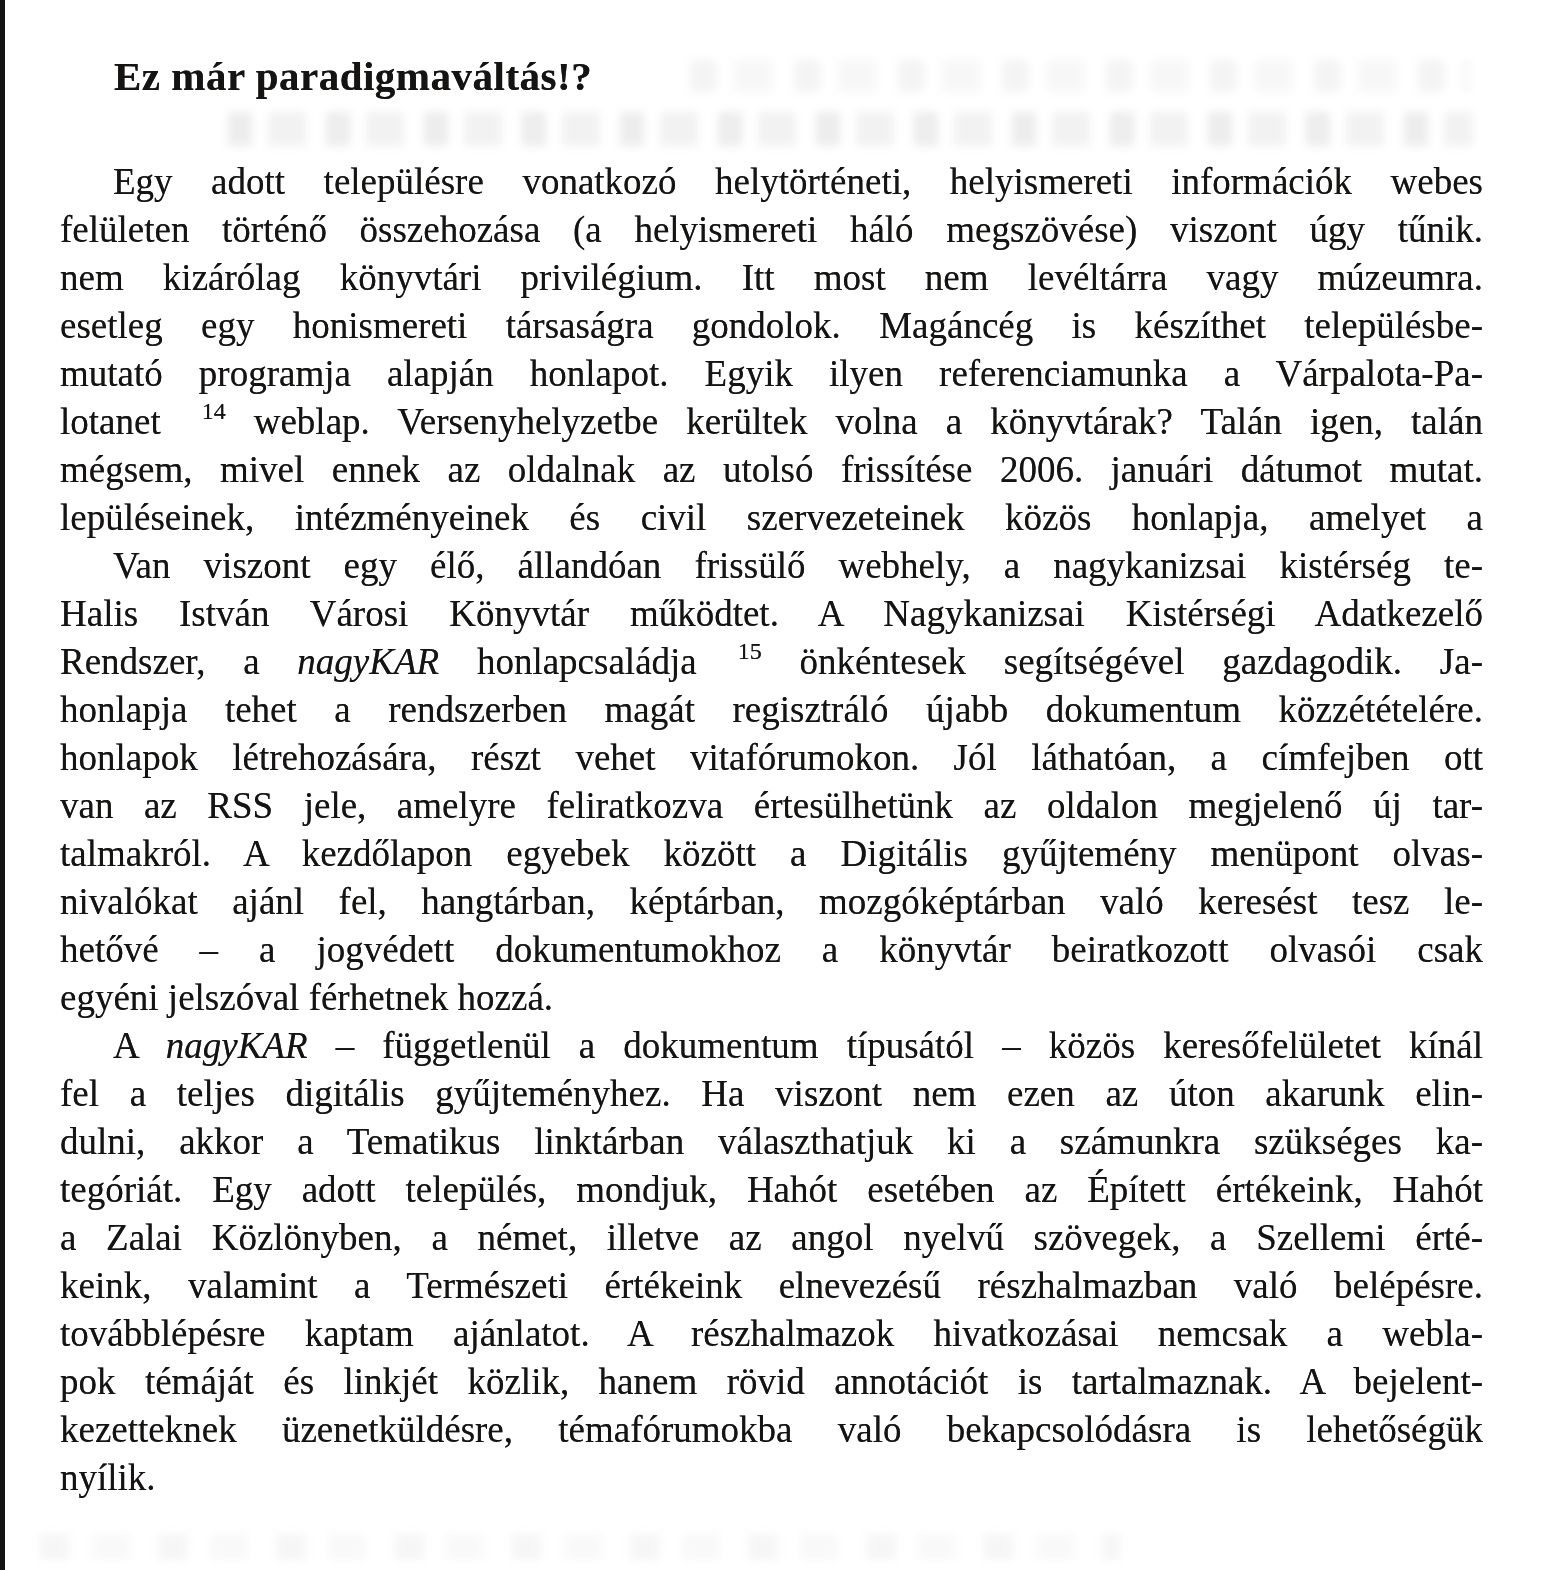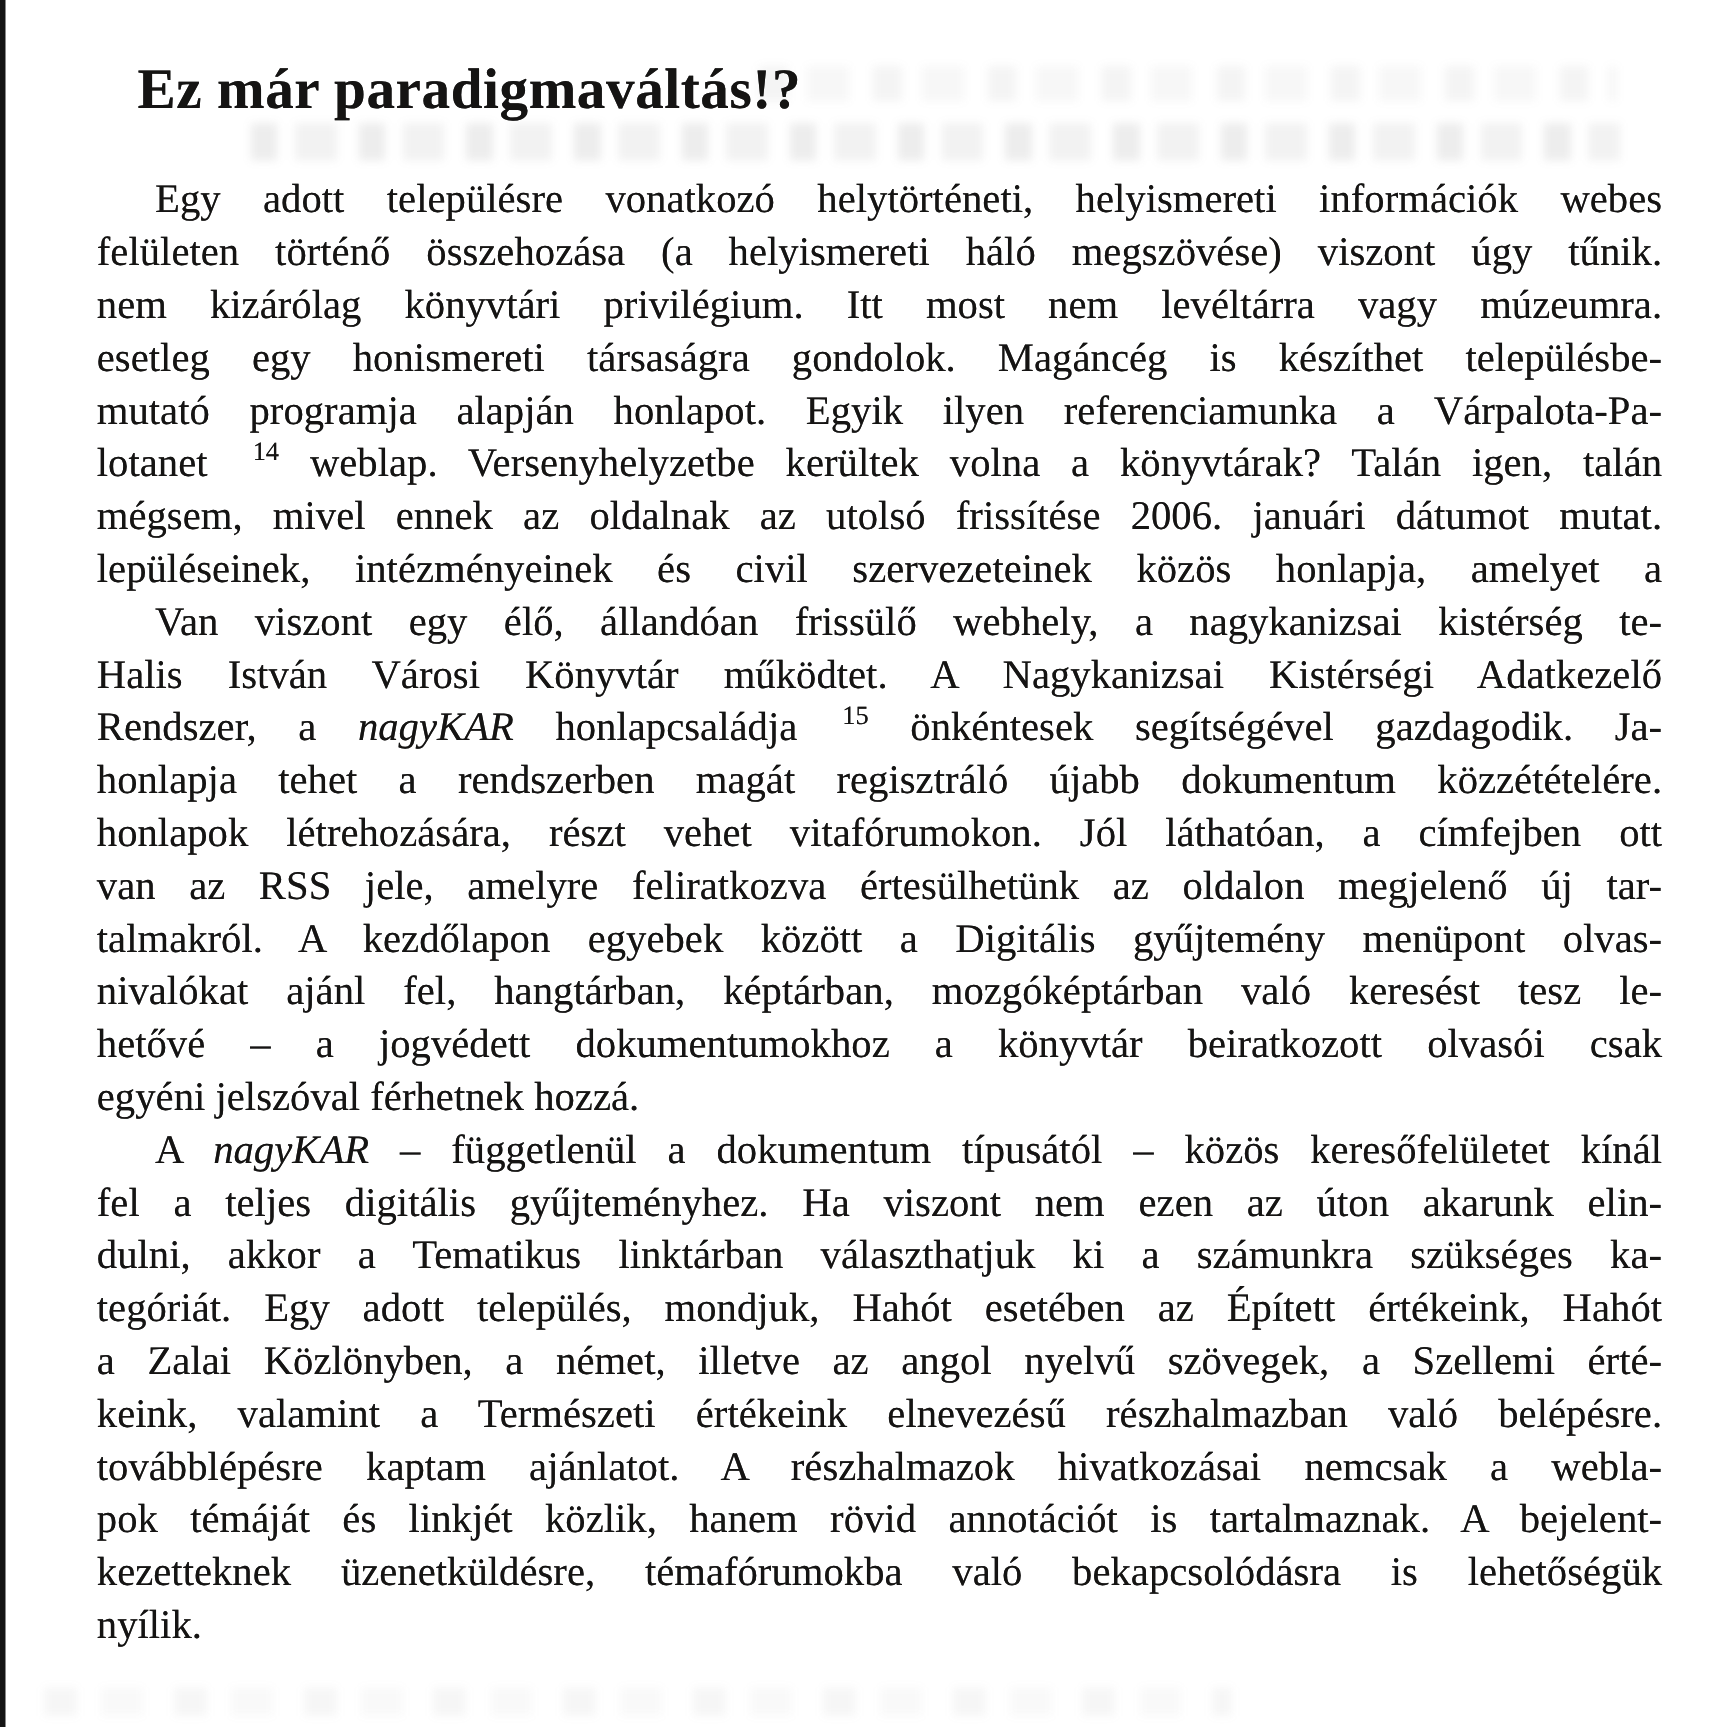--- a/index.html
+++ b/index.html
@@ -20,32 +20,32 @@
   }
   
   .gutter {
     position: absolute;
     left: 0; top: 0;
     width: 5px; height: 100%;
     background: #141414;
   }
   .title {
     position: absolute;
-    left: 125px;
+    left: 114px;
     top: 52px;
     margin: 0;
-    font-size: 52px;
+    font-size: 41px;
     font-weight: bold;
     letter-spacing: 0.5px;
     white-space: nowrap;
     text-shadow: 0 0 0.6px rgba(0,0,0,0.75);
   }
   .text-block {
     position: absolute;
-    left: 88px;
+    left: 60px;
     top: 158px;
     width: 1423px;
   }
   .para { margin: 0; padding: 0; }
   .line {
     height: 48px;
     line-height: 48px;
     font-size: 37px;
     text-align: justify;
     text-align-last: justify;

